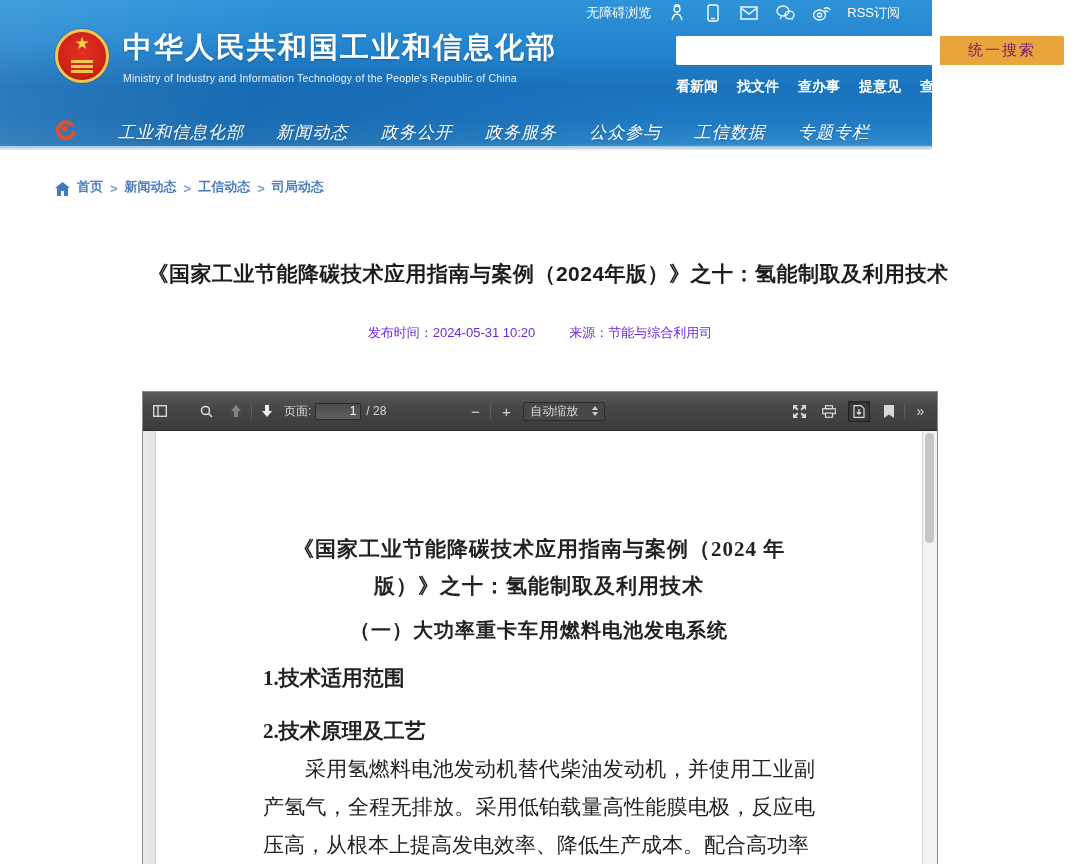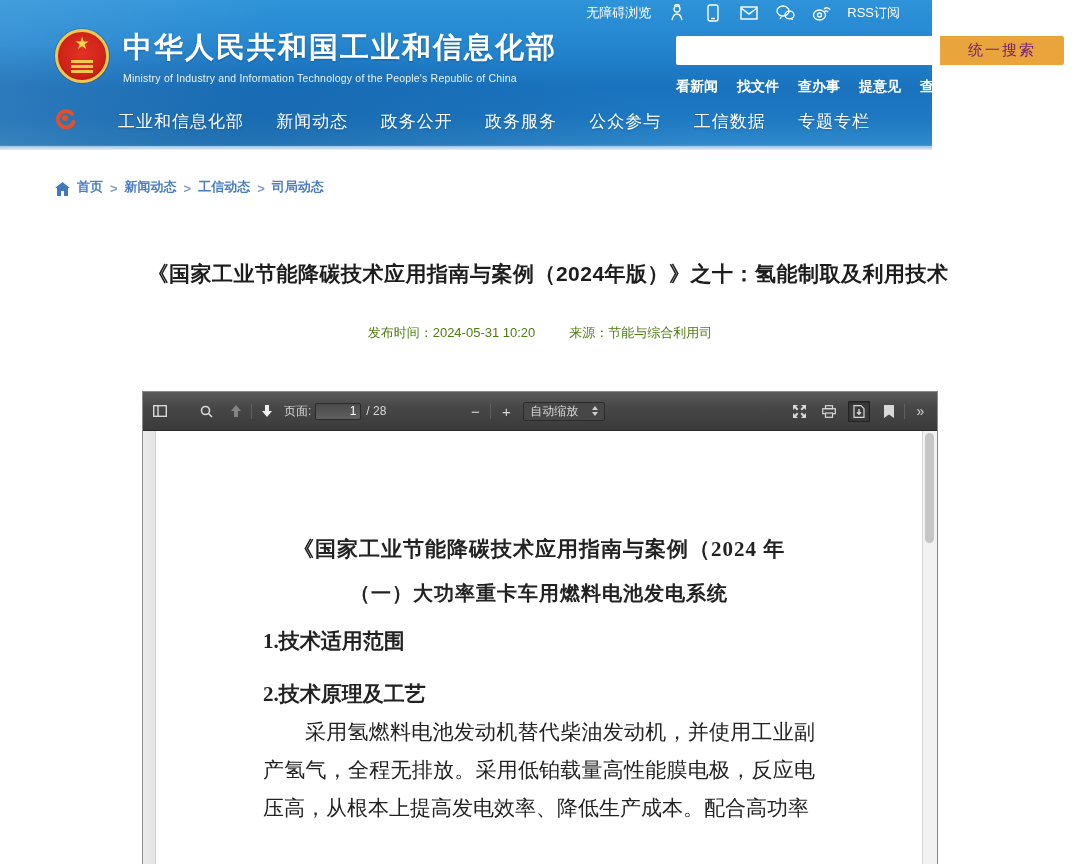--- a/index.html
+++ b/index.html
@@ -40,39 +40,39 @@
 
   .search-zone{ position:absolute; left:676px; top:36px; width:388px; }
   .search-row{ display:flex; height:29px; }
   .search-input{ flex:1; border:none; outline:none; background:#fff; height:29px;
     padding:0 8px; font-size:14px; border-radius:2px 0 0 2px; }
   .search-btn{ width:124px; height:29px; background:#e9a43c; color:#701a75; border:none;
     font-size:15px; letter-spacing:2px; cursor:pointer; border-radius:0 2px 2px 0; }
   .quick-links{ display:flex; gap:19px; margin-top:13px; font-size:14px; font-weight:bold; }
   .quick-links a{ color:#fff; text-decoration:none; white-space:nowrap; }
 
-  .navbar{ position:absolute; left:0; right:0; top:101px; height:40px; display:flex; align-items:center; }
+  .navbar{ position:absolute; left:0; right:0; top:112px; height:40px; display:flex; align-items:center;font-style:italic; }
   .nav-logo{ position:absolute; left:52px; top:4px; }
   .nav-items{ display:flex; flex:1; margin-left:118px; margin-right:62px;
     justify-content:space-between; align-items:center; }
   .nav-item{ color:#fff; font-size:17px; letter-spacing:1px; text-decoration:none;
     text-shadow:0 1px 2px rgba(0,40,80,0.3); white-space:nowrap; }
   .banner-bottom-strip{ position:absolute; left:0; right:0; bottom:0; height:4px;
     background:linear-gradient(180deg,#9cc4e2,#e3eef7); }
 
   
   .breadcrumb{ display:flex; align-items:flex-end; gap:7px; padding:0 4px 0 55px;
     margin-top:28px; font-size:13px; color:#557fb5;font-weight:bold; }
   .breadcrumb a{ color:#4a7dbf; text-decoration:none; }
   .crumb-sep{ color:#7d9cc0; }
 
   
   .article-title{ margin-top:64px; text-align:center; font-size:21px; font-weight:bold;
     color:#1d1d1d; letter-spacing:0.5px;padding-left:16px; }
-  .article-meta{ margin-top:36px; text-align:center; font-size:13px; color:#4d7c0f; }
+  .article-meta{ margin-top:36px; text-align:center; font-size:13px; color:#6d28d9; }
   .article-meta .meta-src{ margin-left:34px; }
 
   
   .pdf-viewer{ position:relative; margin:50px 0 0 143px; width:794px; height:489px;
     background:#fff; box-shadow:0 0 0 1px #8a8a8a; overflow:hidden; }
   .pdf-toolbar{ position:relative; height:39px;
     background:linear-gradient(180deg,#5a5a5a 0%, #474747 40%, #3b3b3b 100%);
     border-bottom:1px solid #2a2a2a; display:flex; align-items:center; color:#d8d8d8;
     font-size:12px; padding:0 6px; }
   .tbtn{ width:22px; height:21px; display:inline-flex; align-items:center; justify-content:center;
@@ -301,20 +301,21 @@
       <span class="tb-sep"></span>
       <button class="tbtn more-btn">»</button>
     </div>
   </div>
 
   <div class="pdf-body">
     <div class="pdf-left-strip"></div>
     <div class="pdf-page">
       <div class="doc-inner">
         <div class="doc-title">《国家工业节能降碳技术应用指南与案例（2024 年</div>
+        <div class="doc-title">版）》之十：氢能制取及利用技术</div>
         <div class="doc-sec">（一）大功率重卡车用燃料电池发电系统</div>
         <div class="doc-sub">1.技术适用范围</div>
         <div class="doc-sub">2.技术原理及工艺</div>
         <div class="doc-p indent">采用氢燃料电池发动机替代柴油发动机，并使用工业副产氢气，全程无排放。采用低铂载量高性能膜电极，反应电压高，从根本上提高发电效率、降低生产成本。配合高功率</div>
       </div>
     </div>
     <div class="pdf-scrollbar">
       <div class="pdf-thumb"></div>
     </div>
   </div>

